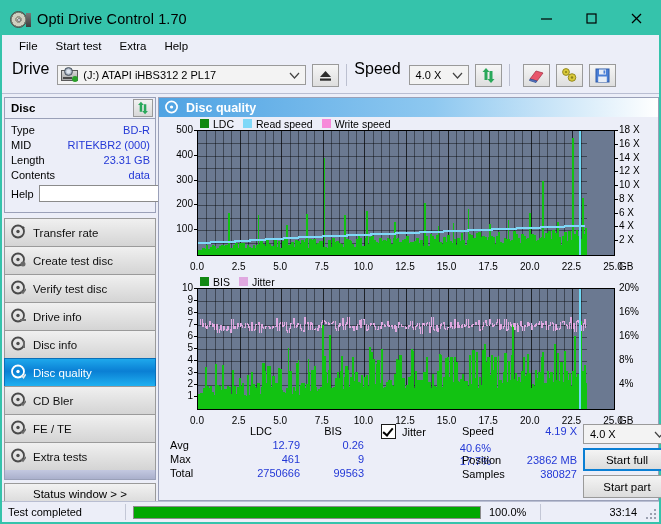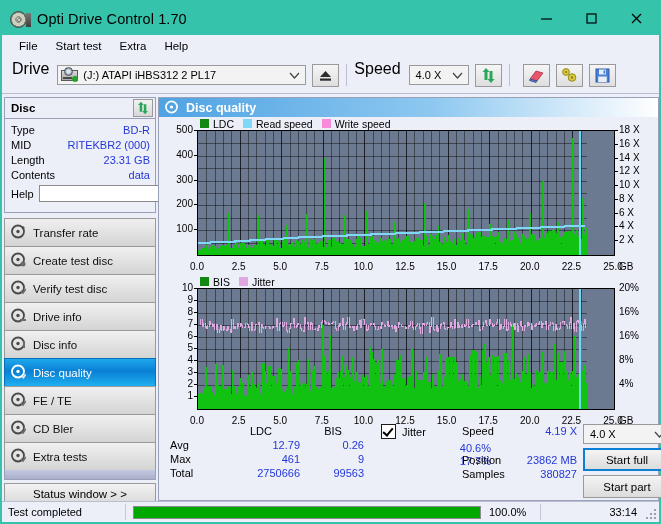--- a/index.html
+++ b/index.html
@@ -409,31 +409,31 @@
         <span class="t-lbl">Disc quality</span>
       </div>
       <div class="tab">
         <span>
           <svg width="15" height="15" viewBox="0 0 15 15">
               <circle cx="7" cy="7.5" r="6" fill="none" stroke="#4a4a4a" stroke-width="1.8"></circle>
               <circle cx="7" cy="7.5" r="1.7" fill="#4a4a4a"></circle>
               <path d="M10,11 l2,2 l3,-4" fill="none" stroke="#6a6a6a" stroke-width="1.6"></path>
             </svg>
         </span>
-        <span class="t-lbl">FE / TE</span>
+        <span class="t-lbl">CD Bler</span>
       </div>
       <div class="tab">
         <span>
           <svg width="15" height="15" viewBox="0 0 15 15">
               <circle cx="7" cy="7.5" r="6" fill="none" stroke="#4a4a4a" stroke-width="1.8"></circle>
               <circle cx="7" cy="7.5" r="1.7" fill="#4a4a4a"></circle>
               <path d="M10,11 l2,2 l3,-4" fill="none" stroke="#6a6a6a" stroke-width="1.6"></path>
             </svg>
         </span>
-        <span class="t-lbl">CD Bler</span>
+        <span class="t-lbl">FE / TE</span>
       </div>
       <div class="tab">
         <span>
           <svg width="15" height="15" viewBox="0 0 15 15">
               <circle cx="7" cy="7.5" r="6" fill="none" stroke="#4a4a4a" stroke-width="1.8"></circle>
               <circle cx="7" cy="7.5" r="1.7" fill="#4a4a4a"></circle>
               <path d="M10,11 l2,2 l3,-4" fill="none" stroke="#6a6a6a" stroke-width="1.6"></path>
             </svg>
         </span>
         <span class="t-lbl">Extra tests</span>

